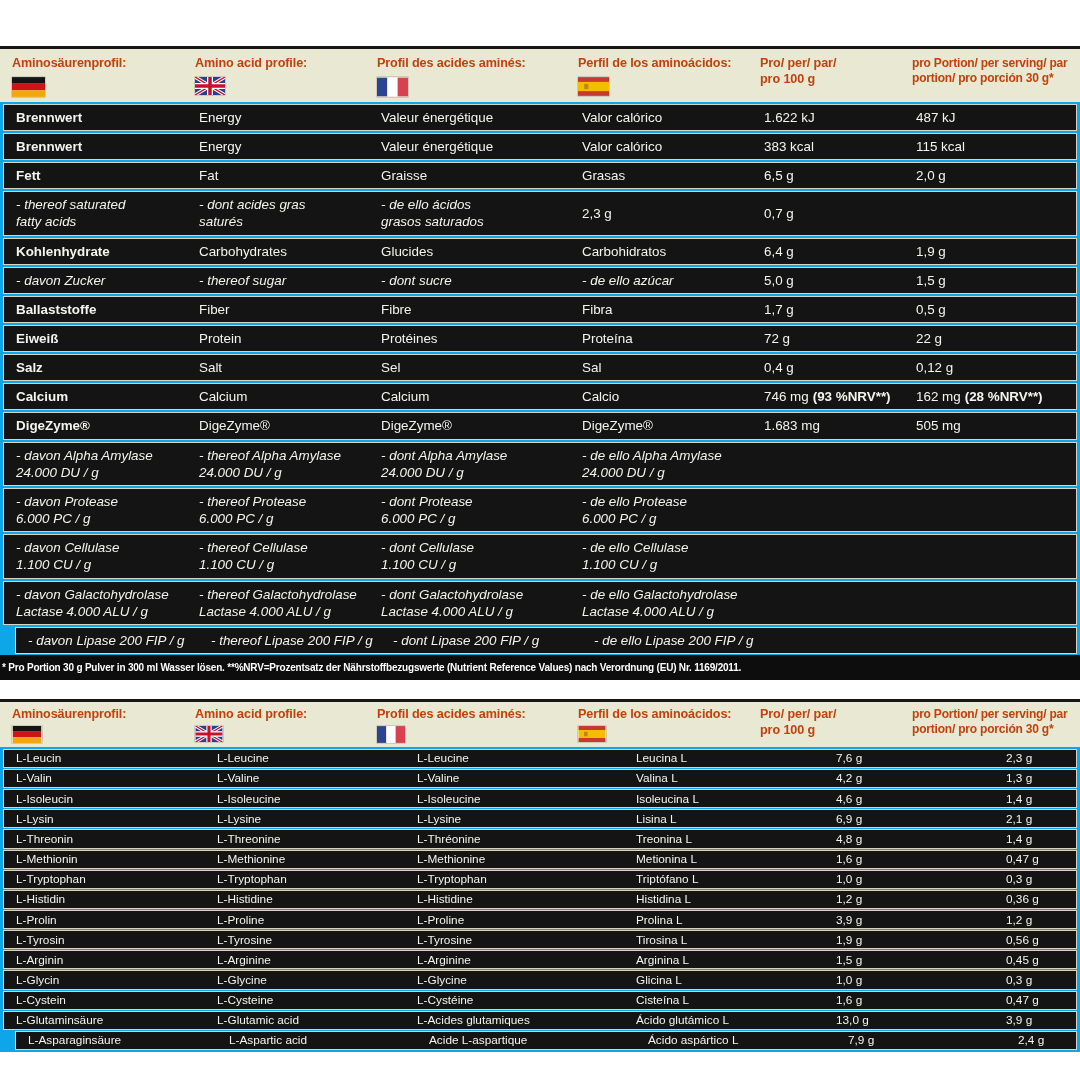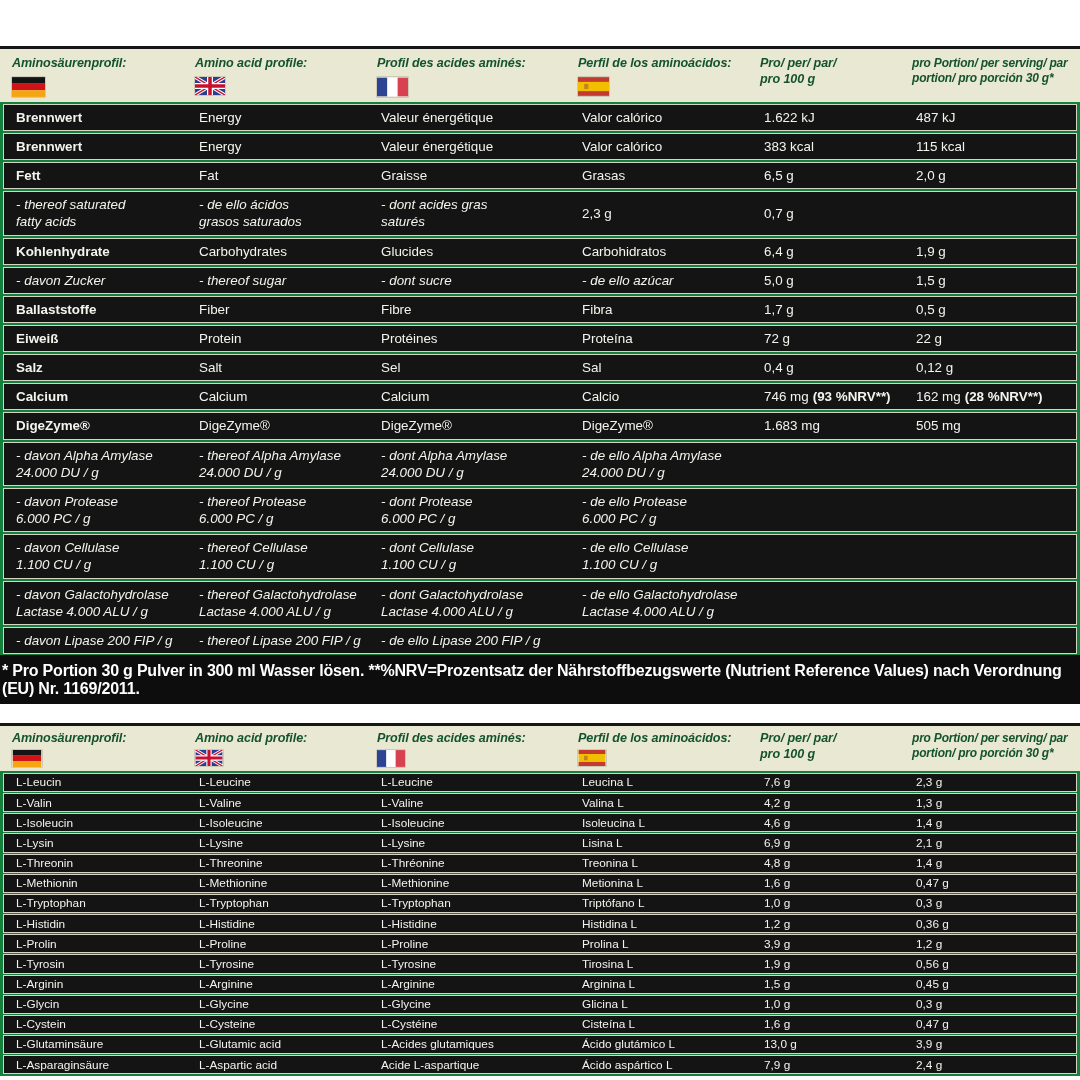--- a/index.html
+++ b/index.html
@@ -16,59 +16,59 @@
   
   .tbl-header {
     background:#e9e8d2;
     border-top:3px solid #161616;
     display:grid;
     grid-template-columns:183px 182px 201px 182px 152px 1fr;
     padding:7px 4px 5px 12px;
   }
   .hdr-cell { display:flex; flex-direction:column; align-items:flex-start; }
   .hdr-label {
-    font-weight:bold; font-size:12.6px; color:#14532d; letter-spacing:-0.1px;
-    line-height:1.25; white-space:pre-line;font-style:italic;
+    font-weight:bold; font-size:12.6px; color:#c2410c; letter-spacing:-0.1px;
+    line-height:1.25; white-space:pre-line;
   }
   .hdr-label.small { font-size:12px; letter-spacing:-0.2px; }
   .flag { margin-top:5px; display:block; box-shadow:0 0 0 0.5px rgba(0,0,0,0.25); }
   .t2h .flag { margin-top:3px; }
   .t2h { padding-top:5px; padding-bottom:4px; }
 
   
-  .rows { background:#15803d; padding:2px 3px 1px 3px; }
+  .rows { background:#0ea5e9; padding:2px 3px 1px 3px; }
   .row {
     display:grid;
     grid-template-columns:183px 182px 201px 182px 152px 1fr;
     background:#141414;
     border:1px solid #d6d4c4;
     margin-bottom:2px;
     padding-left:12px;
     color:#f4f4ee;
   }
-  .row:last-child { margin-bottom:0; }
+  .row:last-child { margin-bottom:0;margin-left:12px; }
   .cell {
     font-size:13.4px; line-height:1.28;
     padding:4px 4px 4px 0;
     white-space:pre-line;
     display:flex; align-items:center;
   }
   .row-b .cell-de { font-weight:bold; }
   .row-i .cell-lang { font-style:italic; }
   .vb { font-weight:bold; margin-left:4px; }
 
   
   .t2 .rows { padding:2px 3px 1px 3px; }
-  .t2 .row { margin-bottom:1px; }
+  .t2 .row { margin-bottom:1px;gap:18px; }
   .t2 .cell { font-size:11.8px; line-height:1.2; padding:1.5px 4px 1.5px 0; }
 
   
   .footnote {
     background:#0d0d0d; color:#ffffff;
-    font-weight:bold; font-size:16px; letter-spacing:-0.2px;
+    font-weight:bold; font-size:10px; letter-spacing:-0.2px;
     padding:7px 2px 7px 2px; line-height:1.1;
   }
 </style>
 </head>
 <body>
 
 <div class="top-spacer"></div>
 
 <div class="t1">
   <div class="tbl-header">
@@ -142,24 +142,24 @@
         <div class="cell cell-lang">Fat</div>
         <div class="cell cell-lang">Graisse</div>
         <div class="cell cell-lang">Grasas</div>
         <div class="cell cell-val"><span>6,5 g</span><span class="vb"></span></div>
         <div class="cell cell-val"><span>2,0 g</span><span class="vb"></span></div>
       </div>
 
       <div class="row row-i">
         <div class="cell cell-lang">- thereof saturated
 fatty acids</div>
+        <div class="cell cell-lang">- dont acides gras
+saturés</div>
         <div class="cell cell-lang">- de ello ácidos
 grasos saturados</div>
-        <div class="cell cell-lang">- dont acides gras
-saturés</div>
         <div class="cell cell-val"><span>2,3 g</span><span class="vb"></span></div>
         <div class="cell cell-val"><span>0,7 g</span><span class="vb"></span></div>
       </div>
 
       <div class="row row-b">
         <div class="cell cell-lang cell-de">Kohlenhydrate</div>
         <div class="cell cell-lang">Carbohydrates</div>
         <div class="cell cell-lang">Glucides</div>
         <div class="cell cell-lang">Carbohidratos</div>
         <div class="cell cell-val"><span>6,4 g</span><span class="vb"></span></div>
@@ -269,20 +269,21 @@
 Lactase 4.000 ALU / g</div>
         <div class="cell cell-lang">- de ello Galactohydrolase
 Lactase 4.000 ALU / g</div>
         <div class="cell cell-val"><span></span><span class="vb"></span></div>
         <div class="cell cell-val"><span></span><span class="vb"></span></div>
       </div>
 
       <div class="row row-i">
         <div class="cell cell-lang cell-de">- davon Lipase 200 FIP / g</div>
         <div class="cell cell-lang">- thereof Lipase 200 FIP / g</div>
+        <div class="cell cell-lang">- dont Lipase 200 FIP / g</div>
         <div class="cell cell-lang">- de ello Lipase 200 FIP / g</div>
         <div class="cell cell-val"><span></span><span class="vb"></span></div>
         <div class="cell cell-val"><span></span><span class="vb"></span></div>
       </div>
     </div>
 </div>
 
 <div class="footnote">* Pro Portion 30 g Pulver in 300 ml Wasser lösen. **%NRV=Prozentsatz der Nährstoffbezugswerte (Nutrient Reference Values) nach Verordnung (EU) Nr. 1169/2011.</div>
 
 <div class="gap"></div>

